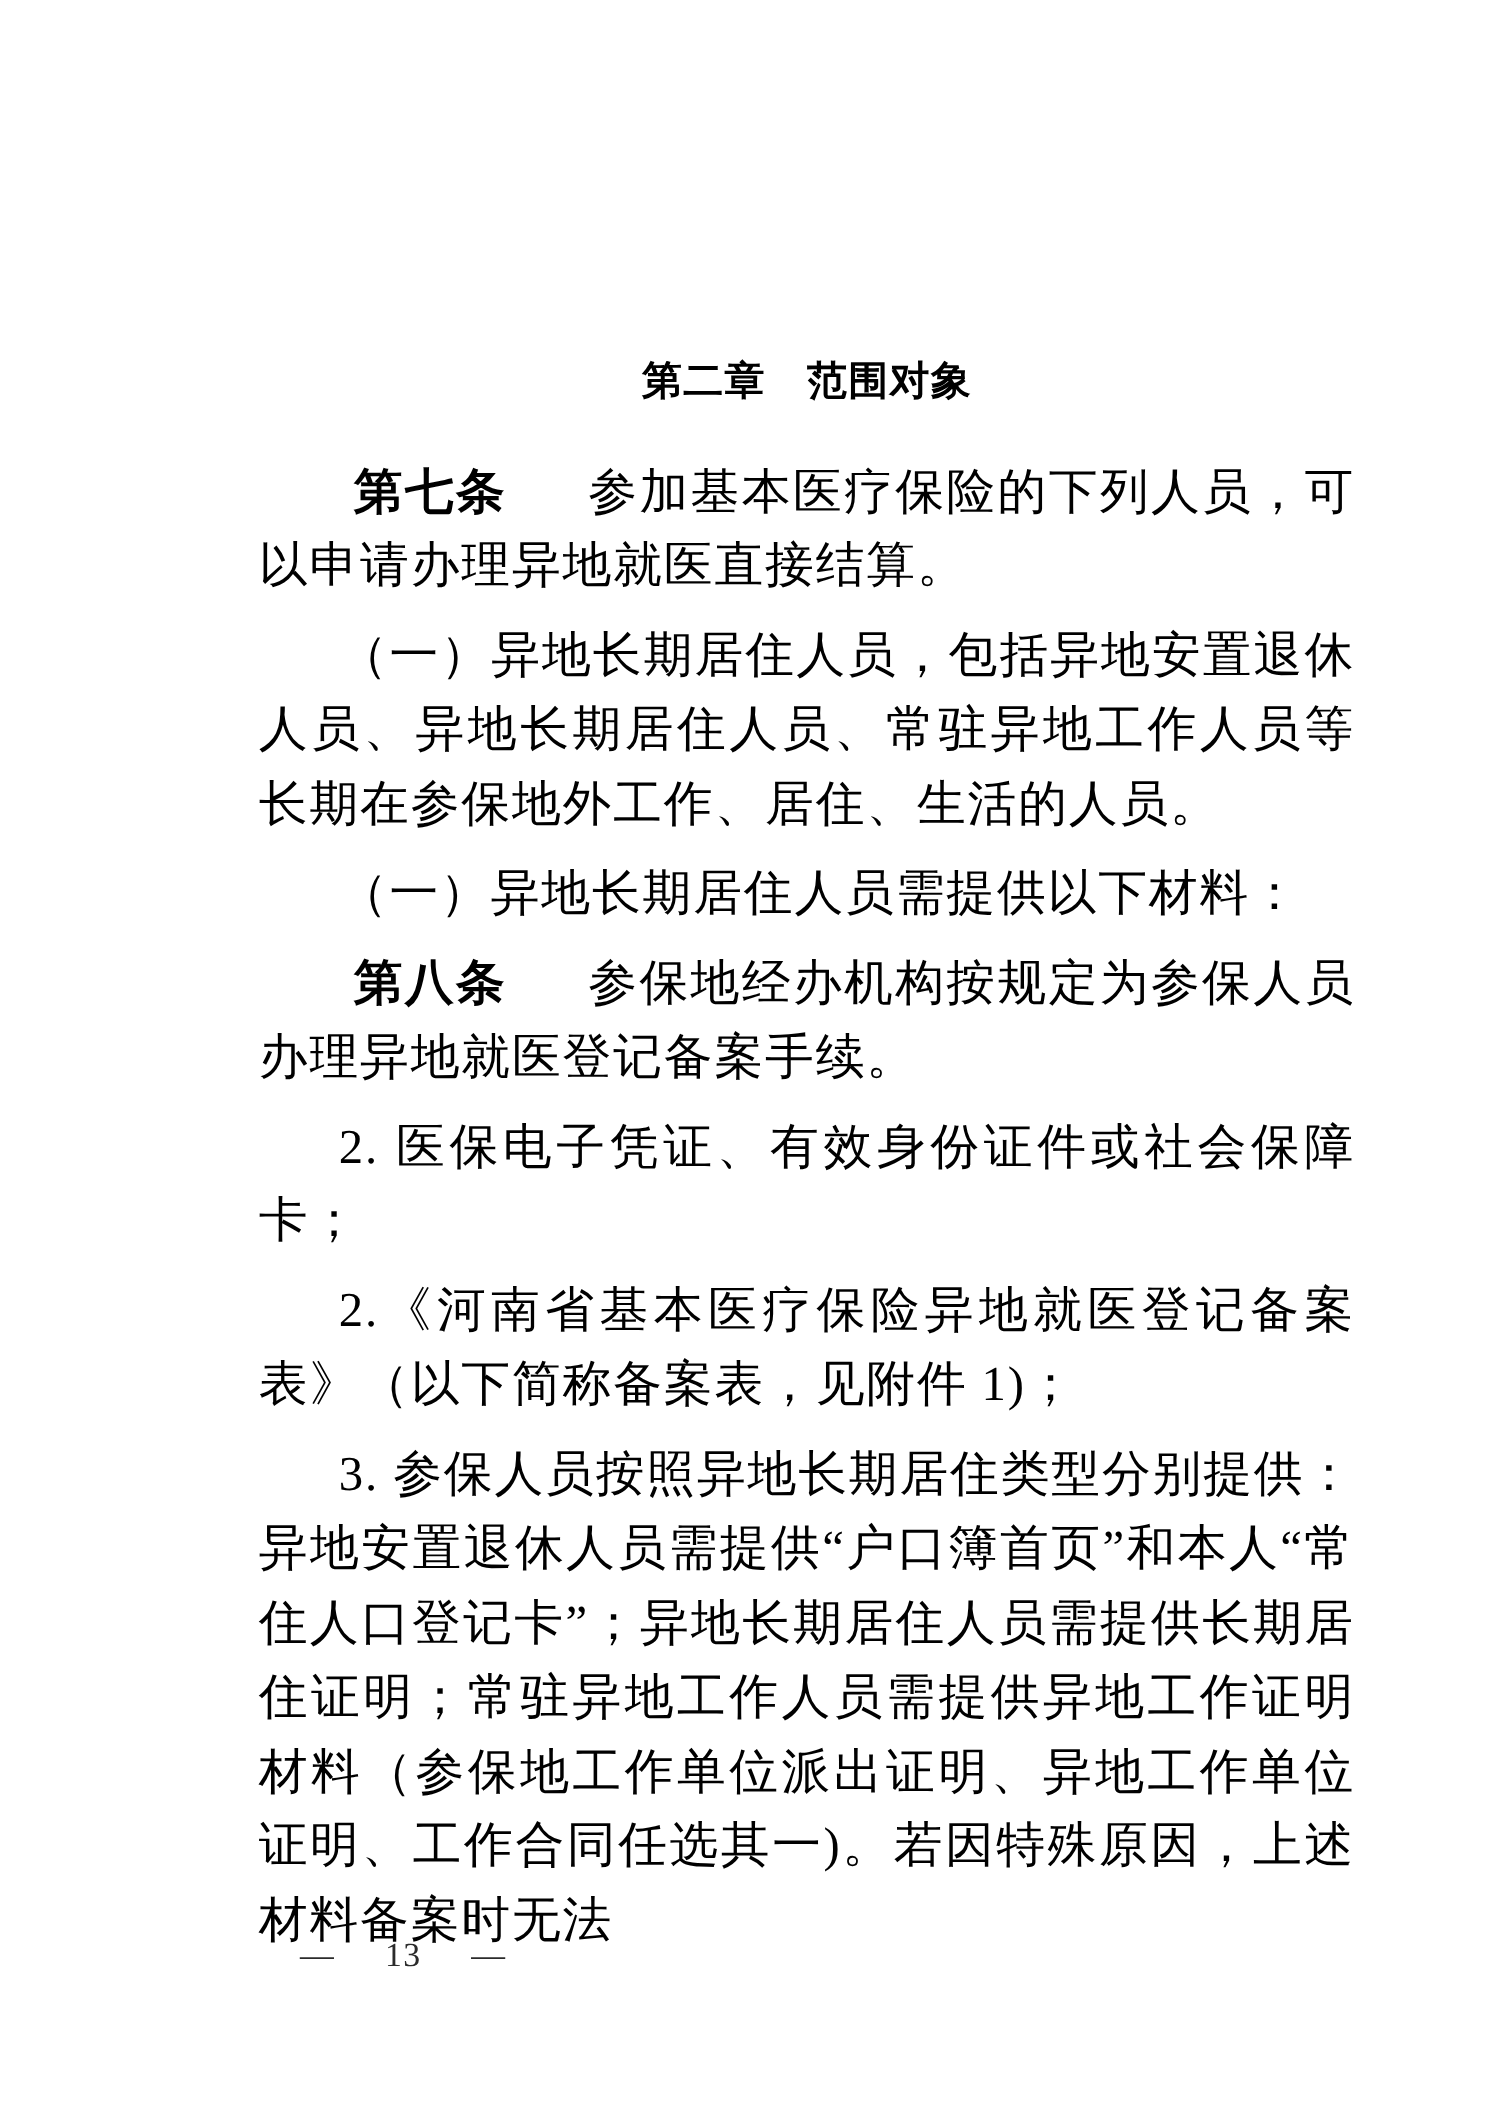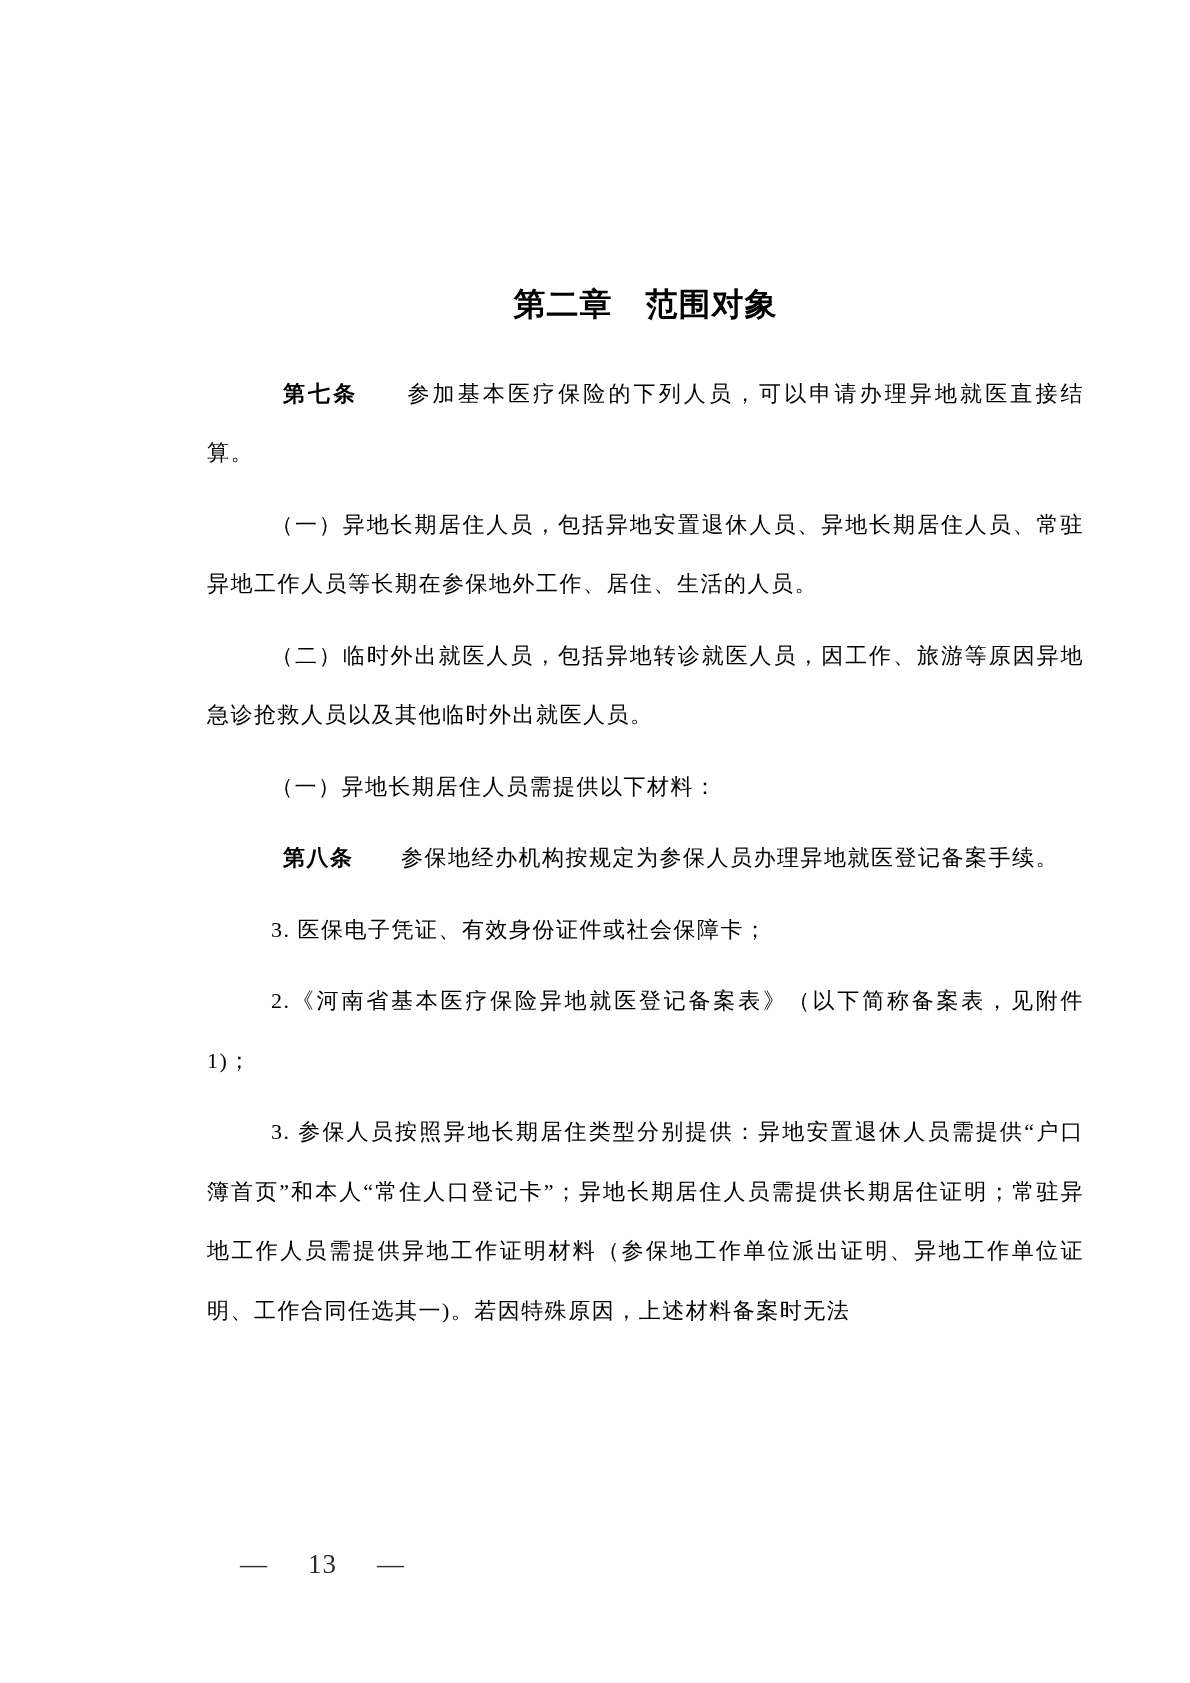--- a/index.html
+++ b/index.html
@@ -23,21 +23,21 @@
     font-family: "Liberation Sans", sans-serif;
     font-weight: bold;
     font-size: 32px;
     line-height: 59.5px;
     text-align: center;
     letter-spacing: 1px;
     margin-bottom: 29px;
   }
   .chapter-heading.not-first { margin-top: 29px; }
   .para {
-    font-size: 22px;
+    font-size: 39px;
     line-height: 59.5px;
     letter-spacing: 1.5px;
     text-align: justify;
     text-justify: inter-character;
     text-indent: 64px;
   }
   .article-label {
     font-family: "Liberation Sans", sans-serif;
     font-weight: bold;
   }
@@ -60,28 +60,27 @@
 <div class="page">
 
   <div class="page-content">
 
     <h2 class="chapter-heading">第二章　范围对象</h2>
 
     <p class="para"><span class="article-label">第七条</span><span>　参加基本医疗保险的下列人员，可以申请办理异地就医直接结算。</span></p>
 
     <p class="para">（一）异地长期居住人员，包括异地安置退休人员、异地长期居住人员、常驻异地工作人员等长期在参保地外工作、居住、生活的人员。</p>
 
-    <p class="para">（二）临时外出就医人员，包括异地转诊就医人员，因工作、旅游等原因异地急诊抢救人员以及其他临时外出就医人员。</p>
 
 
     <p class="para">（一）异地长期居住人员需提供以下材料：</p>
 
     <p class="para"><span class="article-label">第八条</span><span>　参保地经办机构按规定为参保人员办理异地就医登记备案手续。</span></p>
 
-    <p class="para">3. 医保电子凭证、有效身份证件或社会保障卡；</p>
+    <p class="para">2. 医保电子凭证、有效身份证件或社会保障卡；</p>
 
     <p class="para">2.《河南省基本医疗保险异地就医登记备案表》（以下简称备案表，见附件 1)；</p>
 
     <p class="para">3. 参保人员按照异地长期居住类型分别提供：异地安置退休人员需提供“户口簿首页”和本人“常住人口登记卡”；异地长期居住人员需提供长期居住证明；常驻异地工作人员需提供异地工作证明材料（参保地工作单位派出证明、异地工作单位证明、工作合同任选其一)。若因特殊原因，上述材料备案时无法</p>
 
   </div>
 
   <div class="page-footer">
     <span>—</span>
     <span>13</span>

